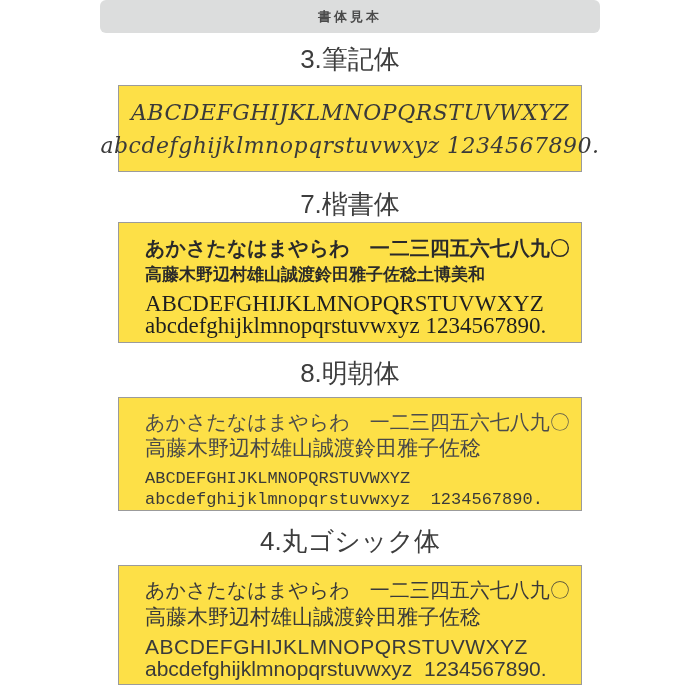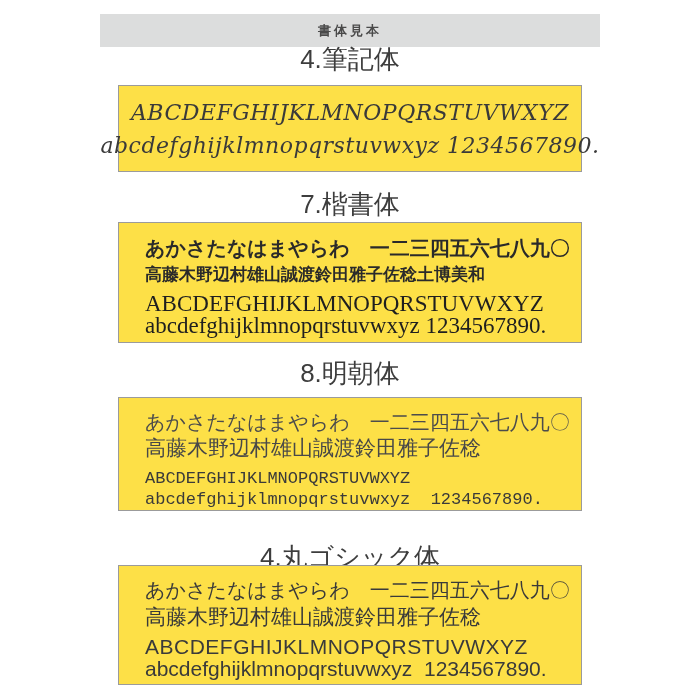--- a/index.html
+++ b/index.html
@@ -12,27 +12,28 @@
     width: 700px;
     height: 700px;
     background: #ffffff;
     overflow: hidden;
     font-family: "Liberation Sans", sans-serif;
   }
   
   .header {
     position: absolute;
     left: 100px;
-    top: 14px;
+    top: 0;
     width: 500px;
     height: 33px;
     background: #dcdddd;
     display: flex;
     align-items: center;
     justify-content: center;
+    border-radius: 6px;
   }
   .header-title {
     font-size: 13px;
     letter-spacing: 3px;
     color: #4a4a4a;
     font-weight: bold;
   }
   
   .sec-title {
     position: absolute;
@@ -41,21 +42,21 @@
     margin: 0;
     text-align: center;
     font-size: 26px;
     font-weight: normal;
     color: #3d3d3d;
     font-family: "Liberation Sans", sans-serif;
   }
   #t1 { top: 42px; }
   #t2 { top: 187px; }
   #t3 { top: 356px; }
-  #t4 { top: 540px; }
+  #t4 { top: 524px; }
   
   .box {
     position: absolute;
     left: 118px;
     width: 464px;
     box-sizing: border-box;
     border: 1px solid #9b9b9b;
     background: #fde047;
   }
   #b1 {
@@ -99,21 +100,21 @@
 </style>
 </head>
 <body>
 
 <div class="page">
 
   <div class="header">
     <span class="header-title">書体見本</span>
   </div>
 
-  <h2 class="sec-title" id="t1">4.筆記体</h2>
+  <h2 class="sec-title" id="t1">3.筆記体</h2>
   <div class="box" id="b1">
     <div class="line script-line">ABCDEFGHIJKLMNOPQRSTUVWXYZ</div>
     <div class="line script-line">abcdefghijklmnopqrstuvwxyz 1234567890.</div>
   </div>
 
   <h2 class="sec-title" id="t2">7.楷書体</h2>
   <div class="box" id="b2">
     <div class="line s2-jp1">あかさたなはまやらわ　一二三四五六七八九〇</div>
     <div class="line s2-jp2">高藤木野辺村雄山誠渡鈴田雅子佐稔土博美和</div>
     <div class="line s2-caps">ABCDEFGHIJKLMNOPQRSTUVWXYZ</div>

